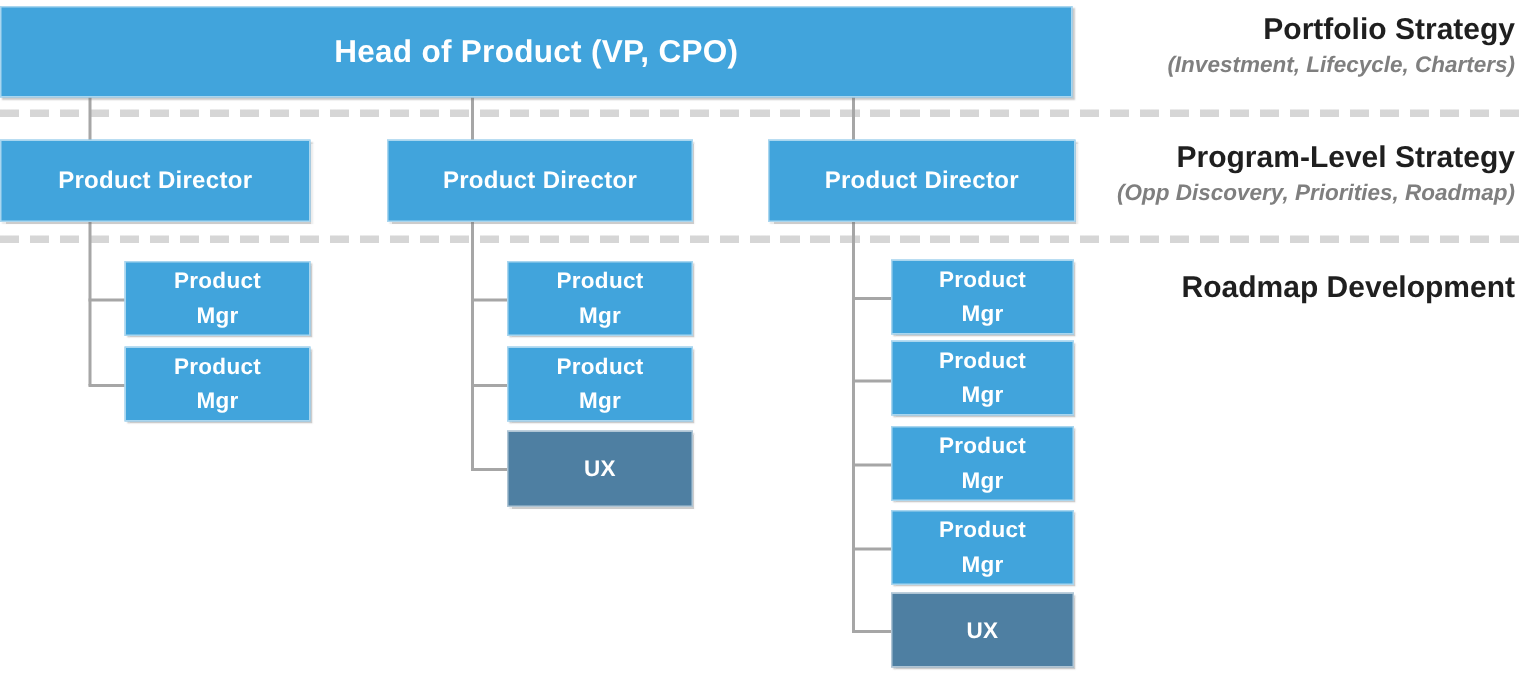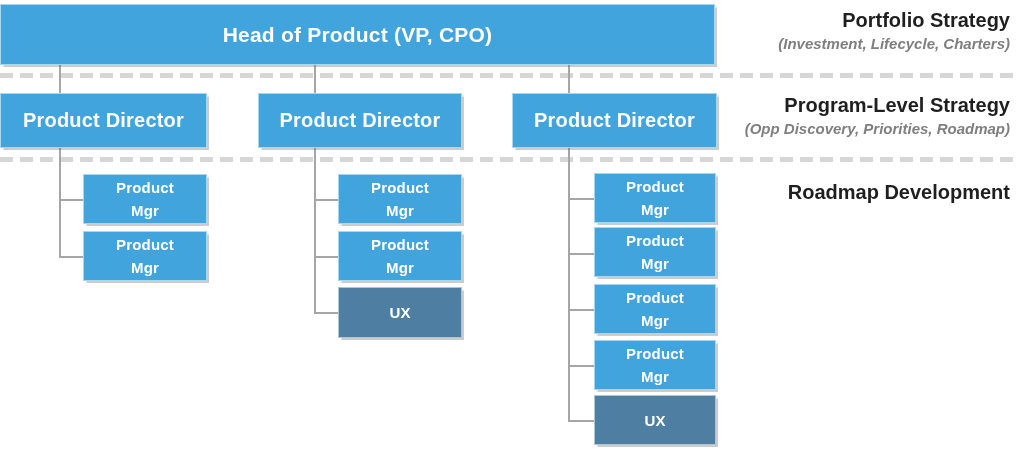--- a/index.html
+++ b/index.html
@@ -22,21 +22,21 @@
     color: #ffffff;
     background: var(--box-blue, #41a4dc);
     border: 1px solid rgba(255,255,255,0.55);
     box-shadow: 1.5px 1.5px 1px rgba(110,110,110,0.35);
     z-index: 2;
     font-weight: 700;
     letter-spacing: 0.2px;
   }
   .node.ux { background: var(--ux-blue, #4e7fa2); }
   .head-node { left: 0; top: 4px; width: 715px; height: 61px; font-size: 21px; }
-  .dir-node  { top: 93px; height: 55px; font-size: 20px; }
+  .dir-node  { top: 93px; height: 55px; font-size: 16px; }
   .child-node { width: 124px; height: 50px; font-size: 15px; line-height: 23px; white-space: pre-line; }
 
   
   .rail, .stub {
     position: absolute;
     background: var(--connector-gray, #a6a6a6);
     z-index: 1;
   }
   .rail { width: 2px; }
   .stub { height: 2px; }

